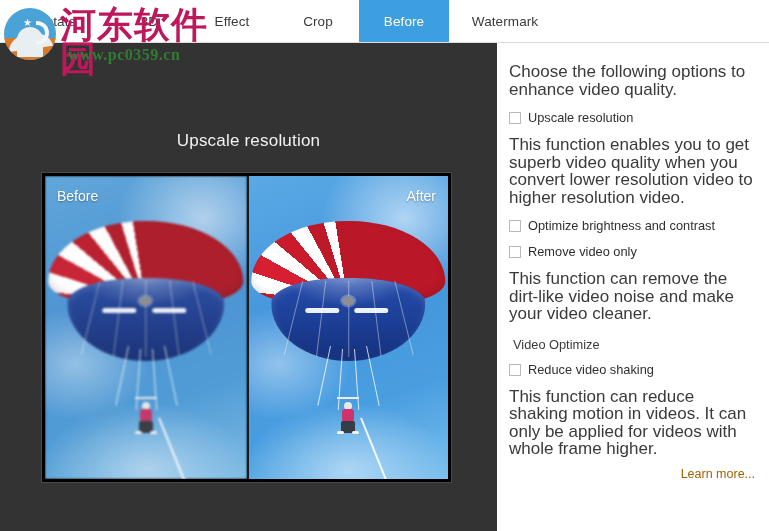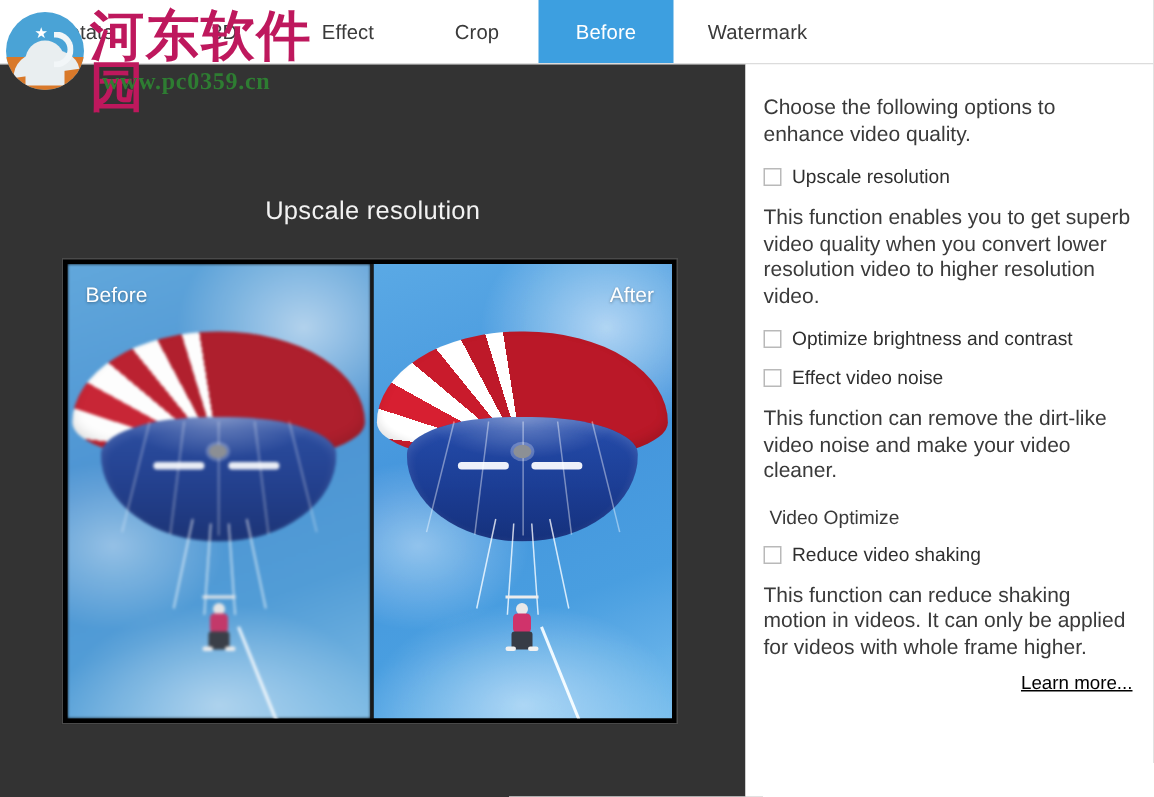--- a/index.html
+++ b/index.html
@@ -281,21 +281,21 @@
 
   
   .panel {
     position: absolute;
     left: 497px; top: 43px;
     width: 272px; height: 488px;
     background: #ffffff;
     padding: 20px 12px 0 12px;
   }
   .p-text {
-    font-size: 14px;
+    font-size: 17px;
     line-height: 17.5px;
     color: #3a3a3a;
   }
   .p-desc { margin-bottom: 12px; }
   .opt-row {
     display: flex;
     align-items: flex-start;
     gap: 7px;
     margin-bottom: 10px;
     cursor: pointer;
@@ -317,22 +317,21 @@
     color: #3a3a3a;
     margin: 14px 0 10px 4px;
   }
   .learn {
     margin-top: 6px;
     text-align: right;
     padding-right: 2px;
   }
   .learn a {
     font-size: 12.5px;
-    color: #000000;
-    text-decoration: underline;
+    color: #a16207;
     cursor: pointer;
   }
 </style>
 </head>
 <body>
 
 <div id="app">
 
   <div class="tabbar">
     <div class="tab" style="width:112px">
@@ -449,21 +448,21 @@
     </div>
     <div class="p-text p-desc">This function enables you to get superb video quality when you convert lower resolution video to higher resolution video.</div>
 
     <div class="opt-row">
       <span class="cbox"></span>
       <span class="opt-label">Optimize brightness and contrast</span>
     </div>
 
     <div class="opt-row">
       <span class="cbox"></span>
-      <span class="opt-label">Effect video noise</span>
+      <span class="opt-label">Remove video only</span>
     </div>
     <div class="p-text p-desc">This function can remove the dirt-like video noise and make your video cleaner.</div>
 
     <div class="section-head">Video Optimize</div>
 
     <div class="opt-row">
       <span class="cbox"></span>
       <span class="opt-label">Reduce video shaking</span>
     </div>
     <div class="p-text">This function can reduce shaking motion in videos. It can only be applied for videos with whole frame higher.</div>

